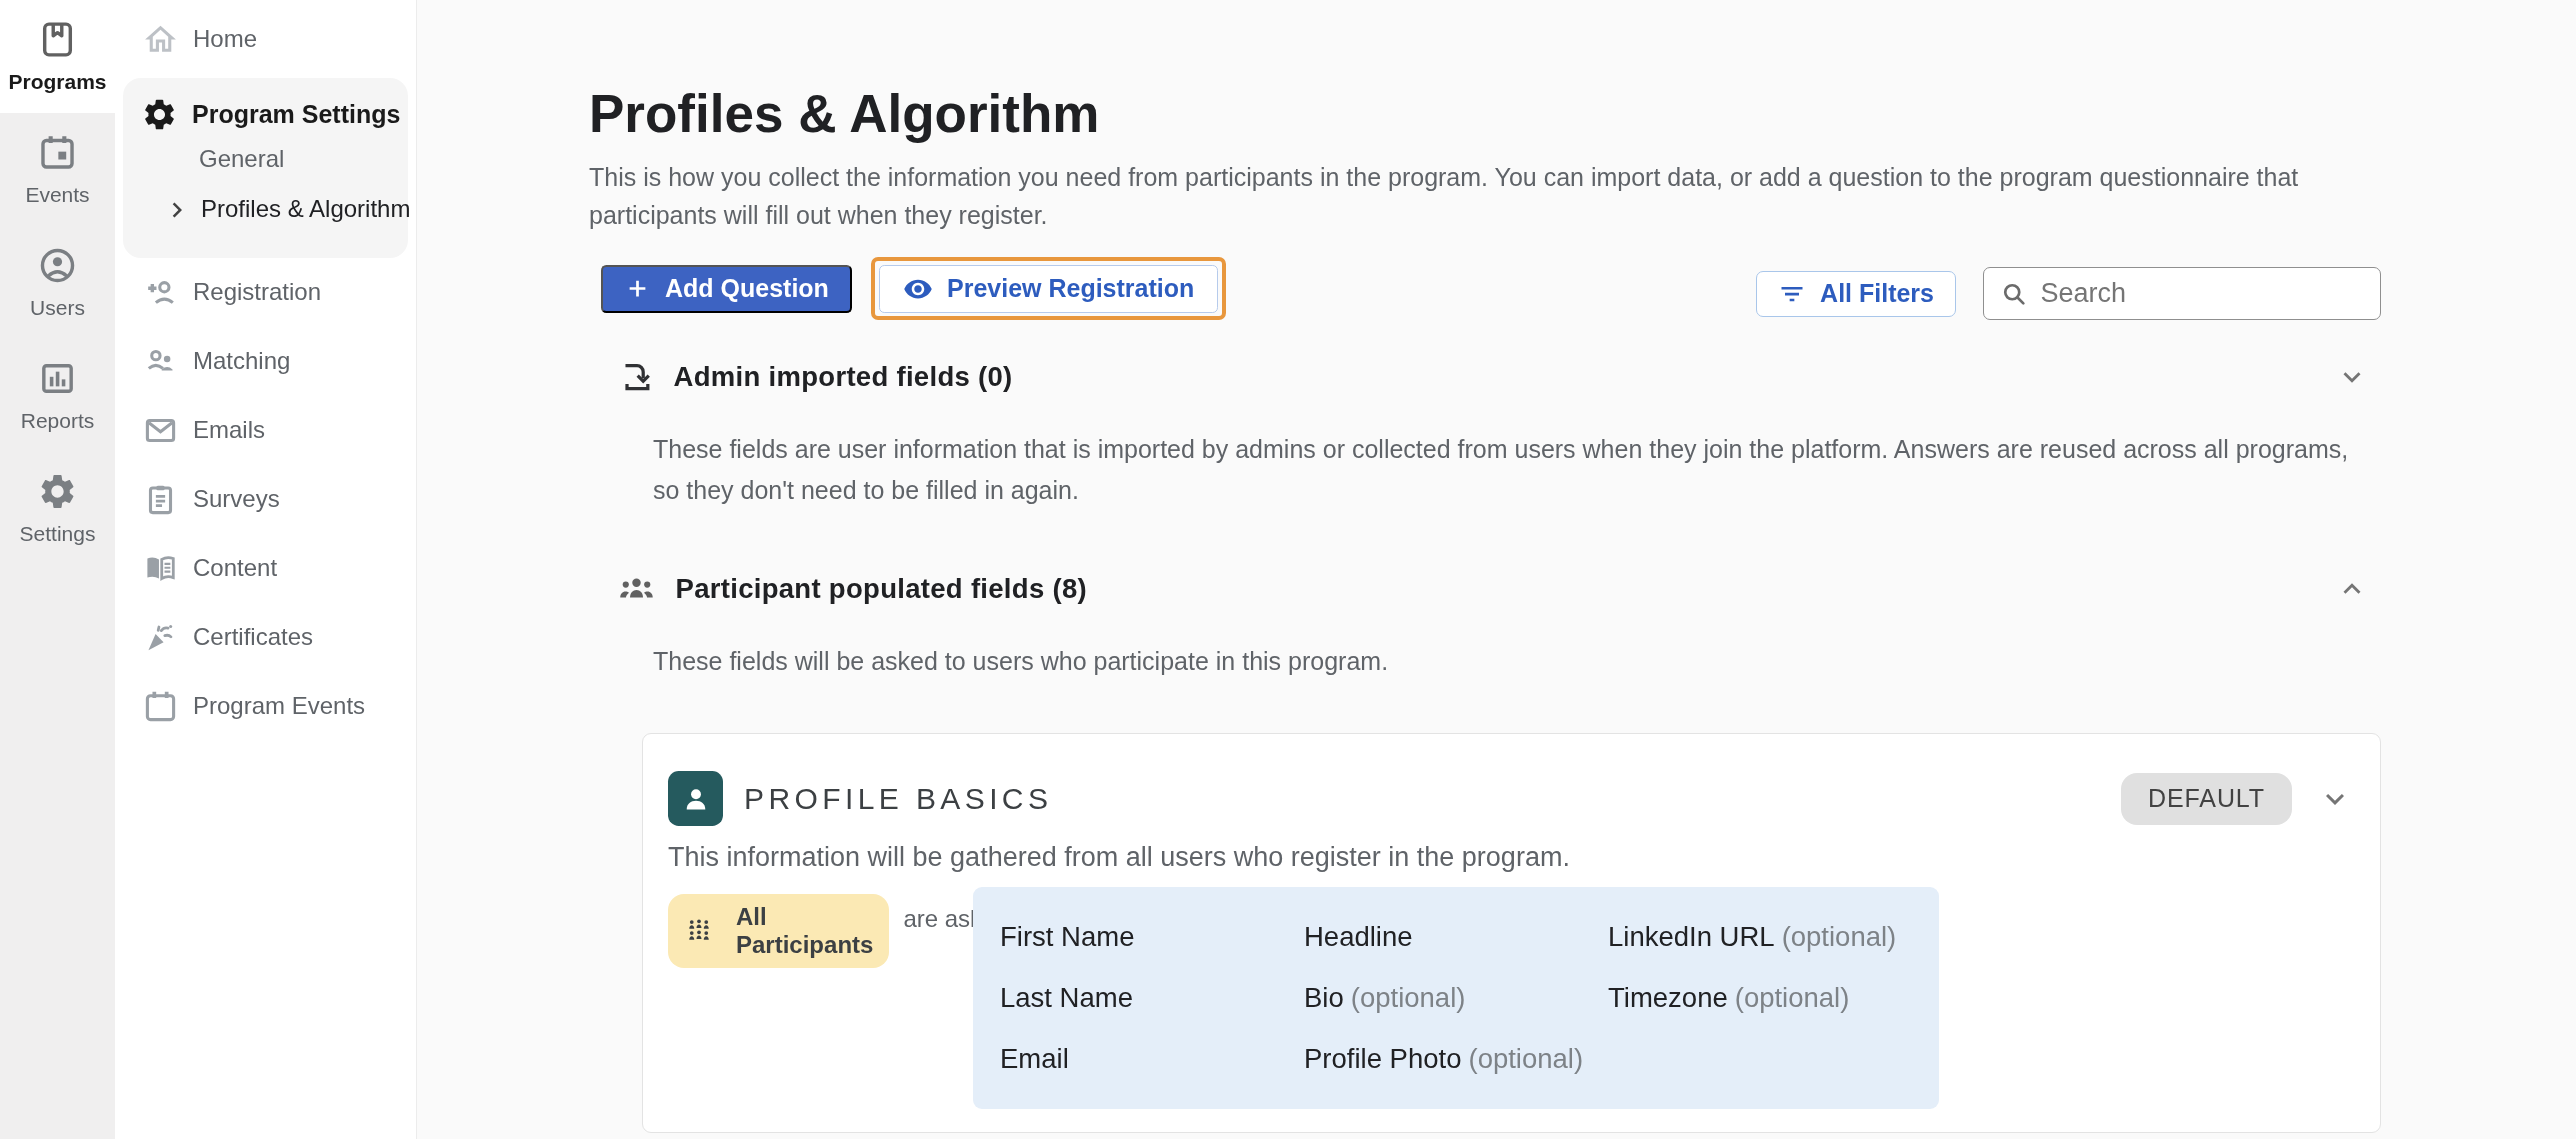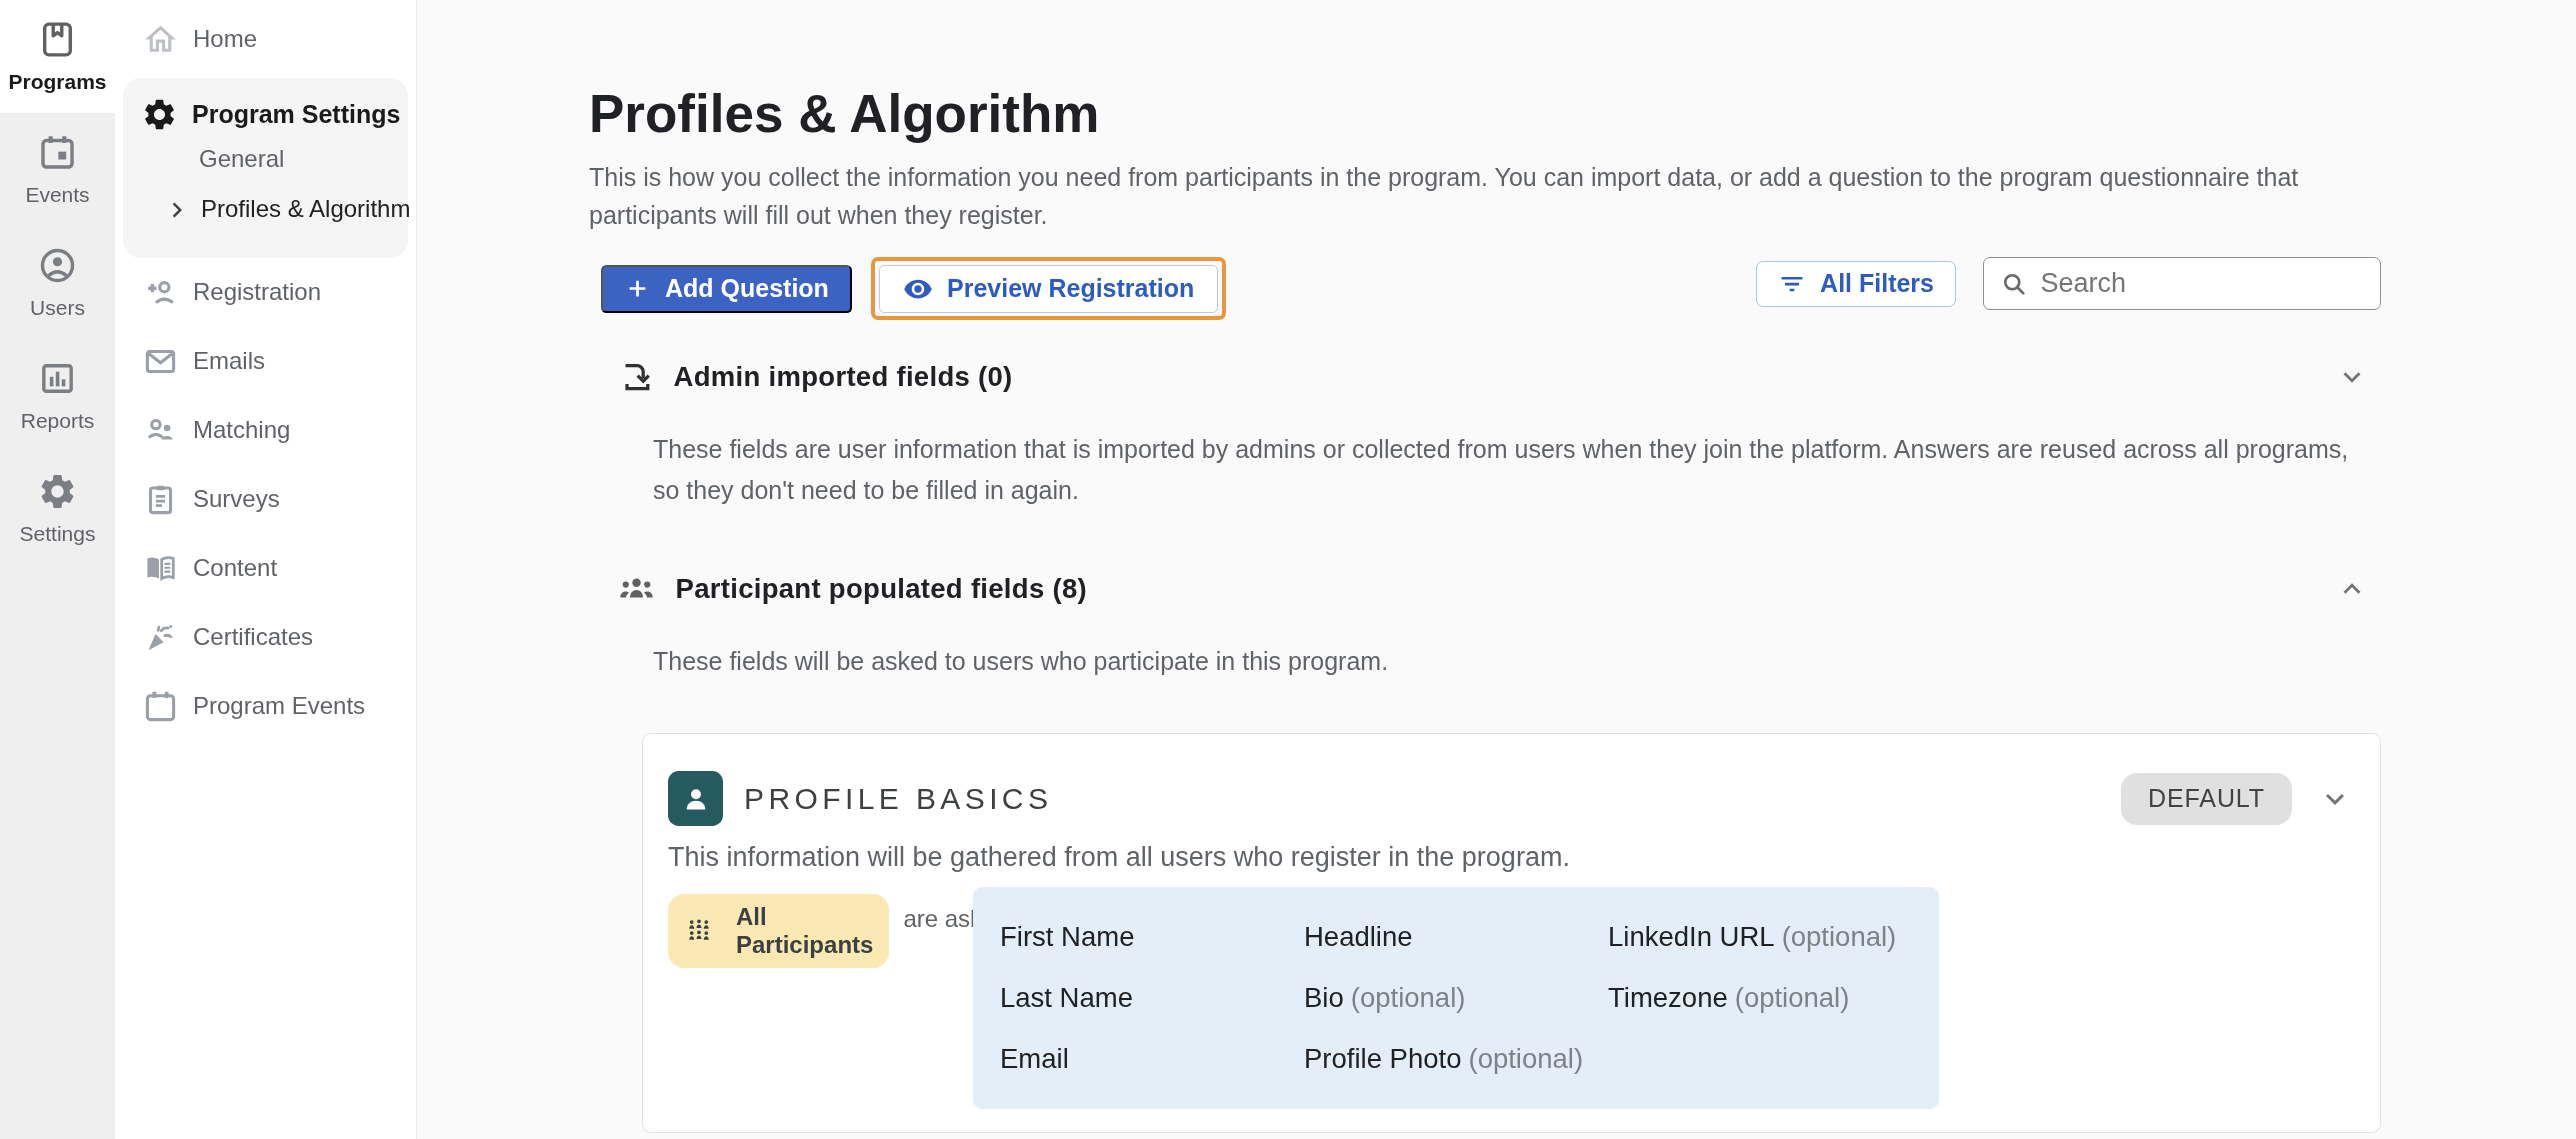--- a/index.html
+++ b/index.html
@@ -29,21 +29,21 @@
   .group .side-item .group-lbl { color: #1a1a1a; font-weight: bold; font-size: 25px; }
   .sub-item { height: 50px; display: flex; align-items: flex-start; padding-left: 76px; font-size: 24px; color: #5f6368; cursor: pointer; white-space: nowrap; }
   .sub-item.selected { padding-left: 39px; gap: 9px; color: #202124; }
 
   
   .main { position: absolute; left: 417px; top: 0; right: 0; bottom: 0; background: #fafafa; }
   .content { padding: 85px 195px 0 172px; }
   .page-title { font-size: 53px; line-height: 57px; font-weight: bold; color: #202124; }
   .page-desc { margin-top: 16px; font-size: 25px; line-height: 38px; color: #5f6368; max-width: 1820px; }
 
-  .toolbar { margin-top: 23px; display: flex; align-items: flex-start; justify-content: space-between; padding-left: 12px; }
+  .toolbar { margin-top: 23px; display: flex; align-items: flex-end; justify-content: space-between; padding-left: 12px; }
   .toolbar-left { display: flex; align-items: center; gap: 19.5px; }
   .btn { display: inline-flex; align-items: center; cursor: pointer; border-radius: 5.3px; font-weight: bold; }
   .btn-primary { height: 48px; background: #3d63c2; color: #ffffff; font-size: 25px; padding: 0 21px; gap: 14px; }
   .preview-wrap { border: 4.4px solid #e8973d; border-radius: 7px; padding: 3.6px; }
   .btn-outline { height: 48px; background: #ffffff; border: 0.9px solid #b6cbec; color: #2d5cbe; font-size: 25px; padding: 0 23px; gap: 14px; }
   .toolbar-right { display: flex; align-items: center; gap: 27px; }
   .btn-filter { height: 46px; background: #ffffff; border: 0.9px solid #a9c6ea; border-radius: 7px; color: #2d5cbe; font-size: 25px; padding: 0 21px; gap: 14px; }
   .search { width: 398px; height: 53px; border: 1.8px solid #8f8f8f; border-radius: 7px; background: #ffffff; display: flex; align-items: center; padding: 0 16px; gap: 12.4px; }
   .search input { border: none; outline: none; font-size: 27px; color: #424242; width: 100%; background: transparent; font-family: inherit; }
   .search input::placeholder { color: #757575; }
@@ -163,36 +163,36 @@
             <circle cx="14.5" cy="8.6" r="3" fill="none" stroke="#9aa0a6" stroke-width="2"></circle>
             <path d="M9 18.6q5.5-4.6 11 0" fill="none" stroke="#9aa0a6" stroke-width="2"></path>
             <path d="M4 9.2h5.4M6.7 6.5v5.4" stroke="#9aa0a6" stroke-width="2.2"></path>
           </svg>
       </span>
       <span>Registration</span>
     </div>
     <div class="side-item">
       <span>
         <svg width="37" height="37" viewBox="0 0 24 24">
-            <rect x="3.5" y="5.5" width="17" height="13" rx="1.5" fill="none" stroke="#9aa0a6" stroke-width="2"></rect>
-            <path d="M4.5 7L12 12.8 19.5 7" fill="none" stroke="#9aa0a6" stroke-width="2"></path>
-          </svg>
-      </span>
-      <span>Emails</span>
-    </div>
-    <div class="side-item">
-      <span>
-        <svg width="37" height="37" viewBox="0 0 24 24">
             <circle cx="9" cy="8.2" r="2.7" fill="none" stroke="#9aa0a6" stroke-width="2"></circle>
             <path d="M4.4 16.5q4.6-4 9.2 0" fill="none" stroke="#9aa0a6" stroke-width="2"></path>
             <circle cx="16.3" cy="10.4" r="2.1" fill="#9aa0a6"></circle>
             <path d="M12.8 17.2q3.5-3.2 7 0v.6h-7z" fill="#9aa0a6"></path>
           </svg>
       </span>
       <span>Matching</span>
+    </div>
+    <div class="side-item">
+      <span>
+        <svg width="37" height="37" viewBox="0 0 24 24">
+            <rect x="3.5" y="5.5" width="17" height="13" rx="1.5" fill="none" stroke="#9aa0a6" stroke-width="2"></rect>
+            <path d="M4.5 7L12 12.8 19.5 7" fill="none" stroke="#9aa0a6" stroke-width="2"></path>
+          </svg>
+      </span>
+      <span>Emails</span>
     </div>
     <div class="side-item">
       <span>
         <svg width="37" height="37" viewBox="0 0 24 24">
             <rect x="5.5" y="4.5" width="13" height="16" rx="1.5" fill="none" stroke="#9aa0a6" stroke-width="2"></rect>
             <rect x="9.3" y="3" width="5.4" height="3" rx="1" fill="#9aa0a6"></rect>
             <path d="M9 10h6M9 13h6M9 16h4" stroke="#9aa0a6" stroke-width="1.8"></path>
           </svg>
       </span>
       <span>Surveys</span>

